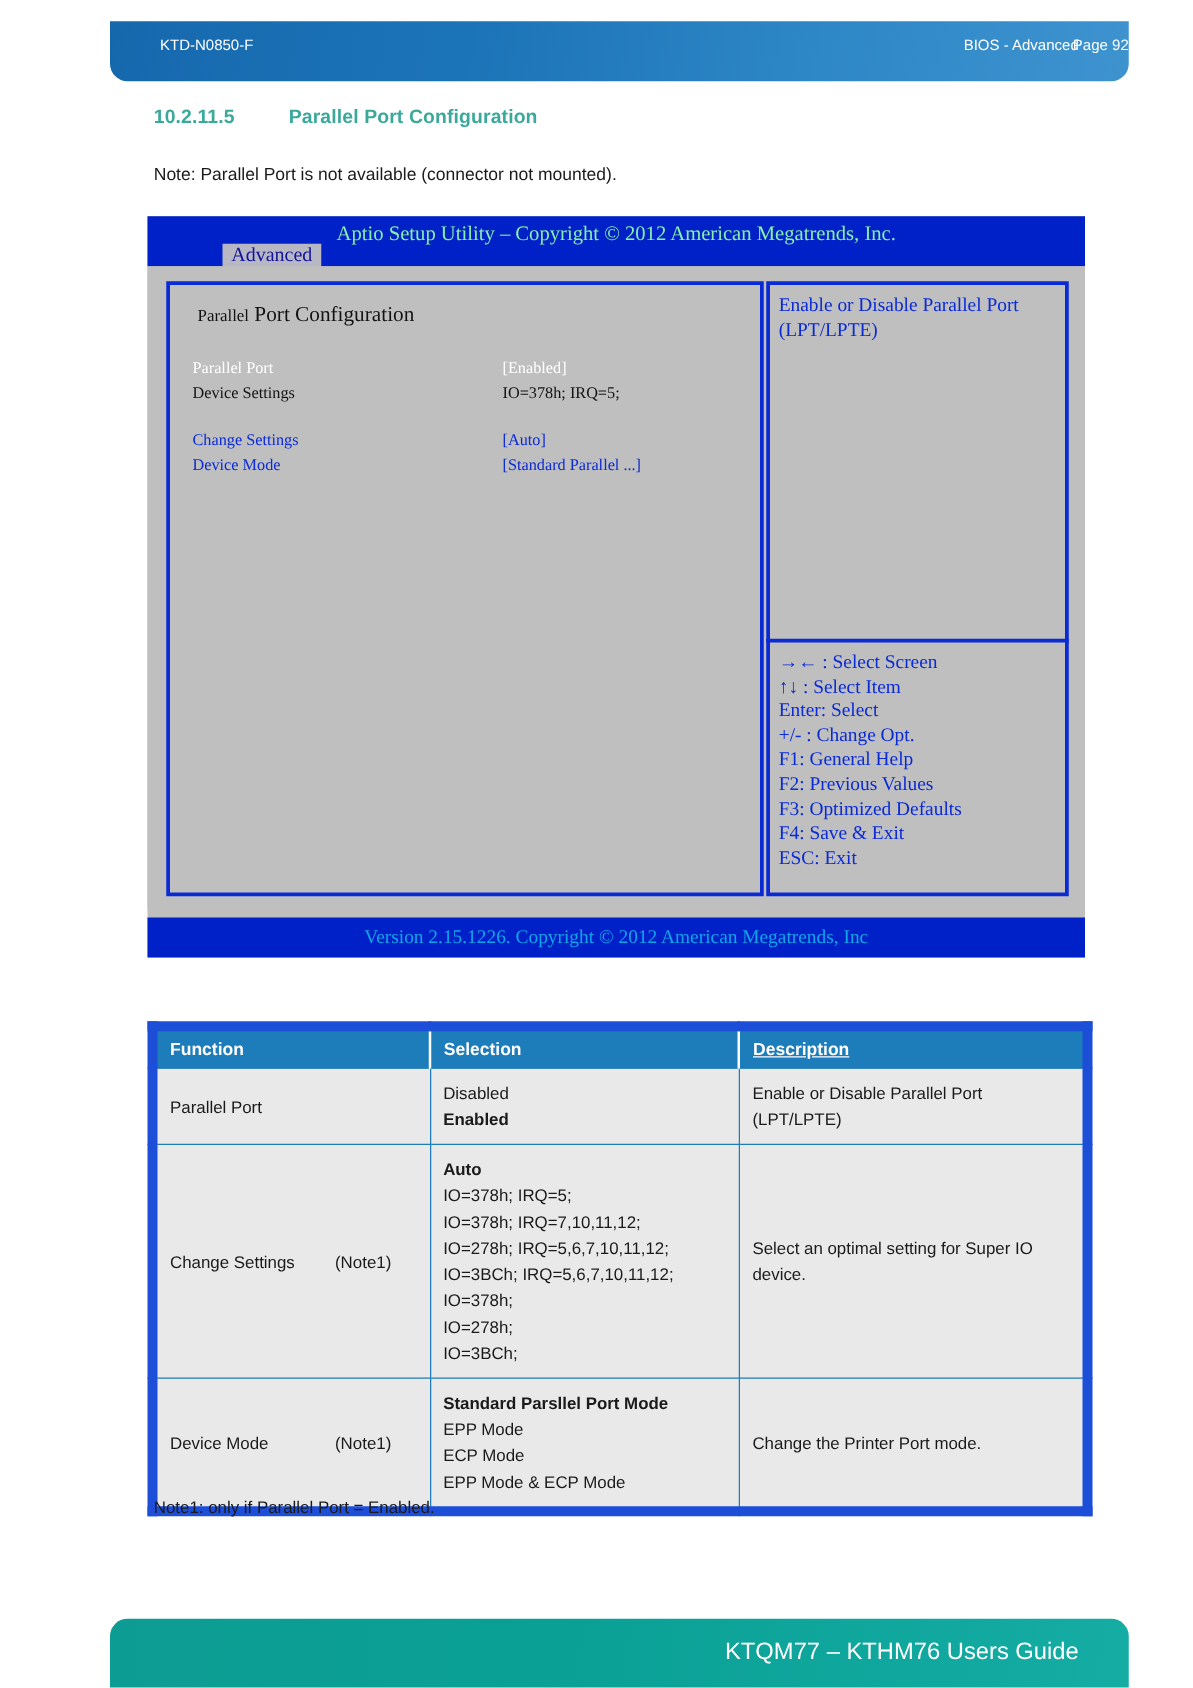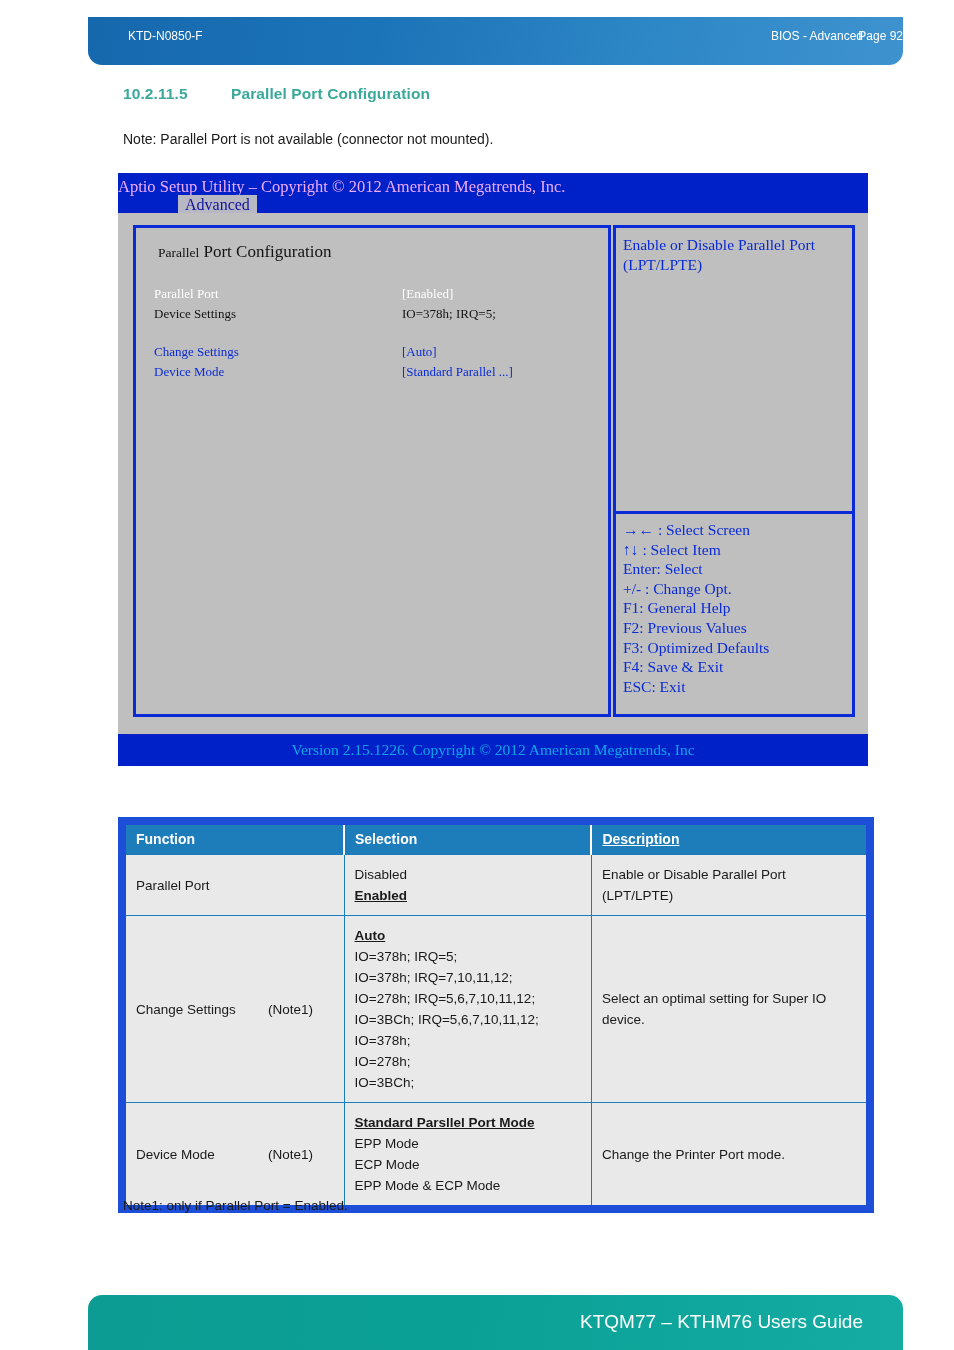--- a/index.html
+++ b/index.html
@@ -82,22 +82,22 @@
   .bios-titlebar {
     position: relative;
     height: 40px;
     background: #0021c8;
   }
   .bios-title {
     position: absolute;
     left: 0;
     right: 0;
     top: 4px;
-    text-align: left;
-    color: #f0abfc;
+    text-align: center;
+    color: #86efac;
     font-size: 16.5px;
   }
   .bios-tab {
     position: absolute;
     left: 60px;
     top: 22px;
     background: #b8b8c4;
     color: #12129b;
     font-size: 16px;
     padding: 0 7px 1px 7px;
@@ -222,21 +222,21 @@
     border: 1px solid #1d7cba;
     padding: 9px 10px;
     vertical-align: middle;
     line-height: 21px;
   }
   .col-fn    { width: 215px; }
   .col-sel   { width: 237px; }
   .col-desc  { width: 302px; text-decoration: underline; }
   .opt-list { margin: 0; padding: 0; list-style: none; }
   .opt-list li { white-space: nowrap; }
-  .bold-opt { font-weight: bold; text-decoration: underline; }
+  .bold-opt { font-weight: bold; }
   .fn-name { display: inline-block; min-width: 132px; }
 
   .note1 {
     position: absolute;
     left: 123px;
     top: 1198px;
     font-size: 13.5px;
     color: #1a1a1a;
   }
 

